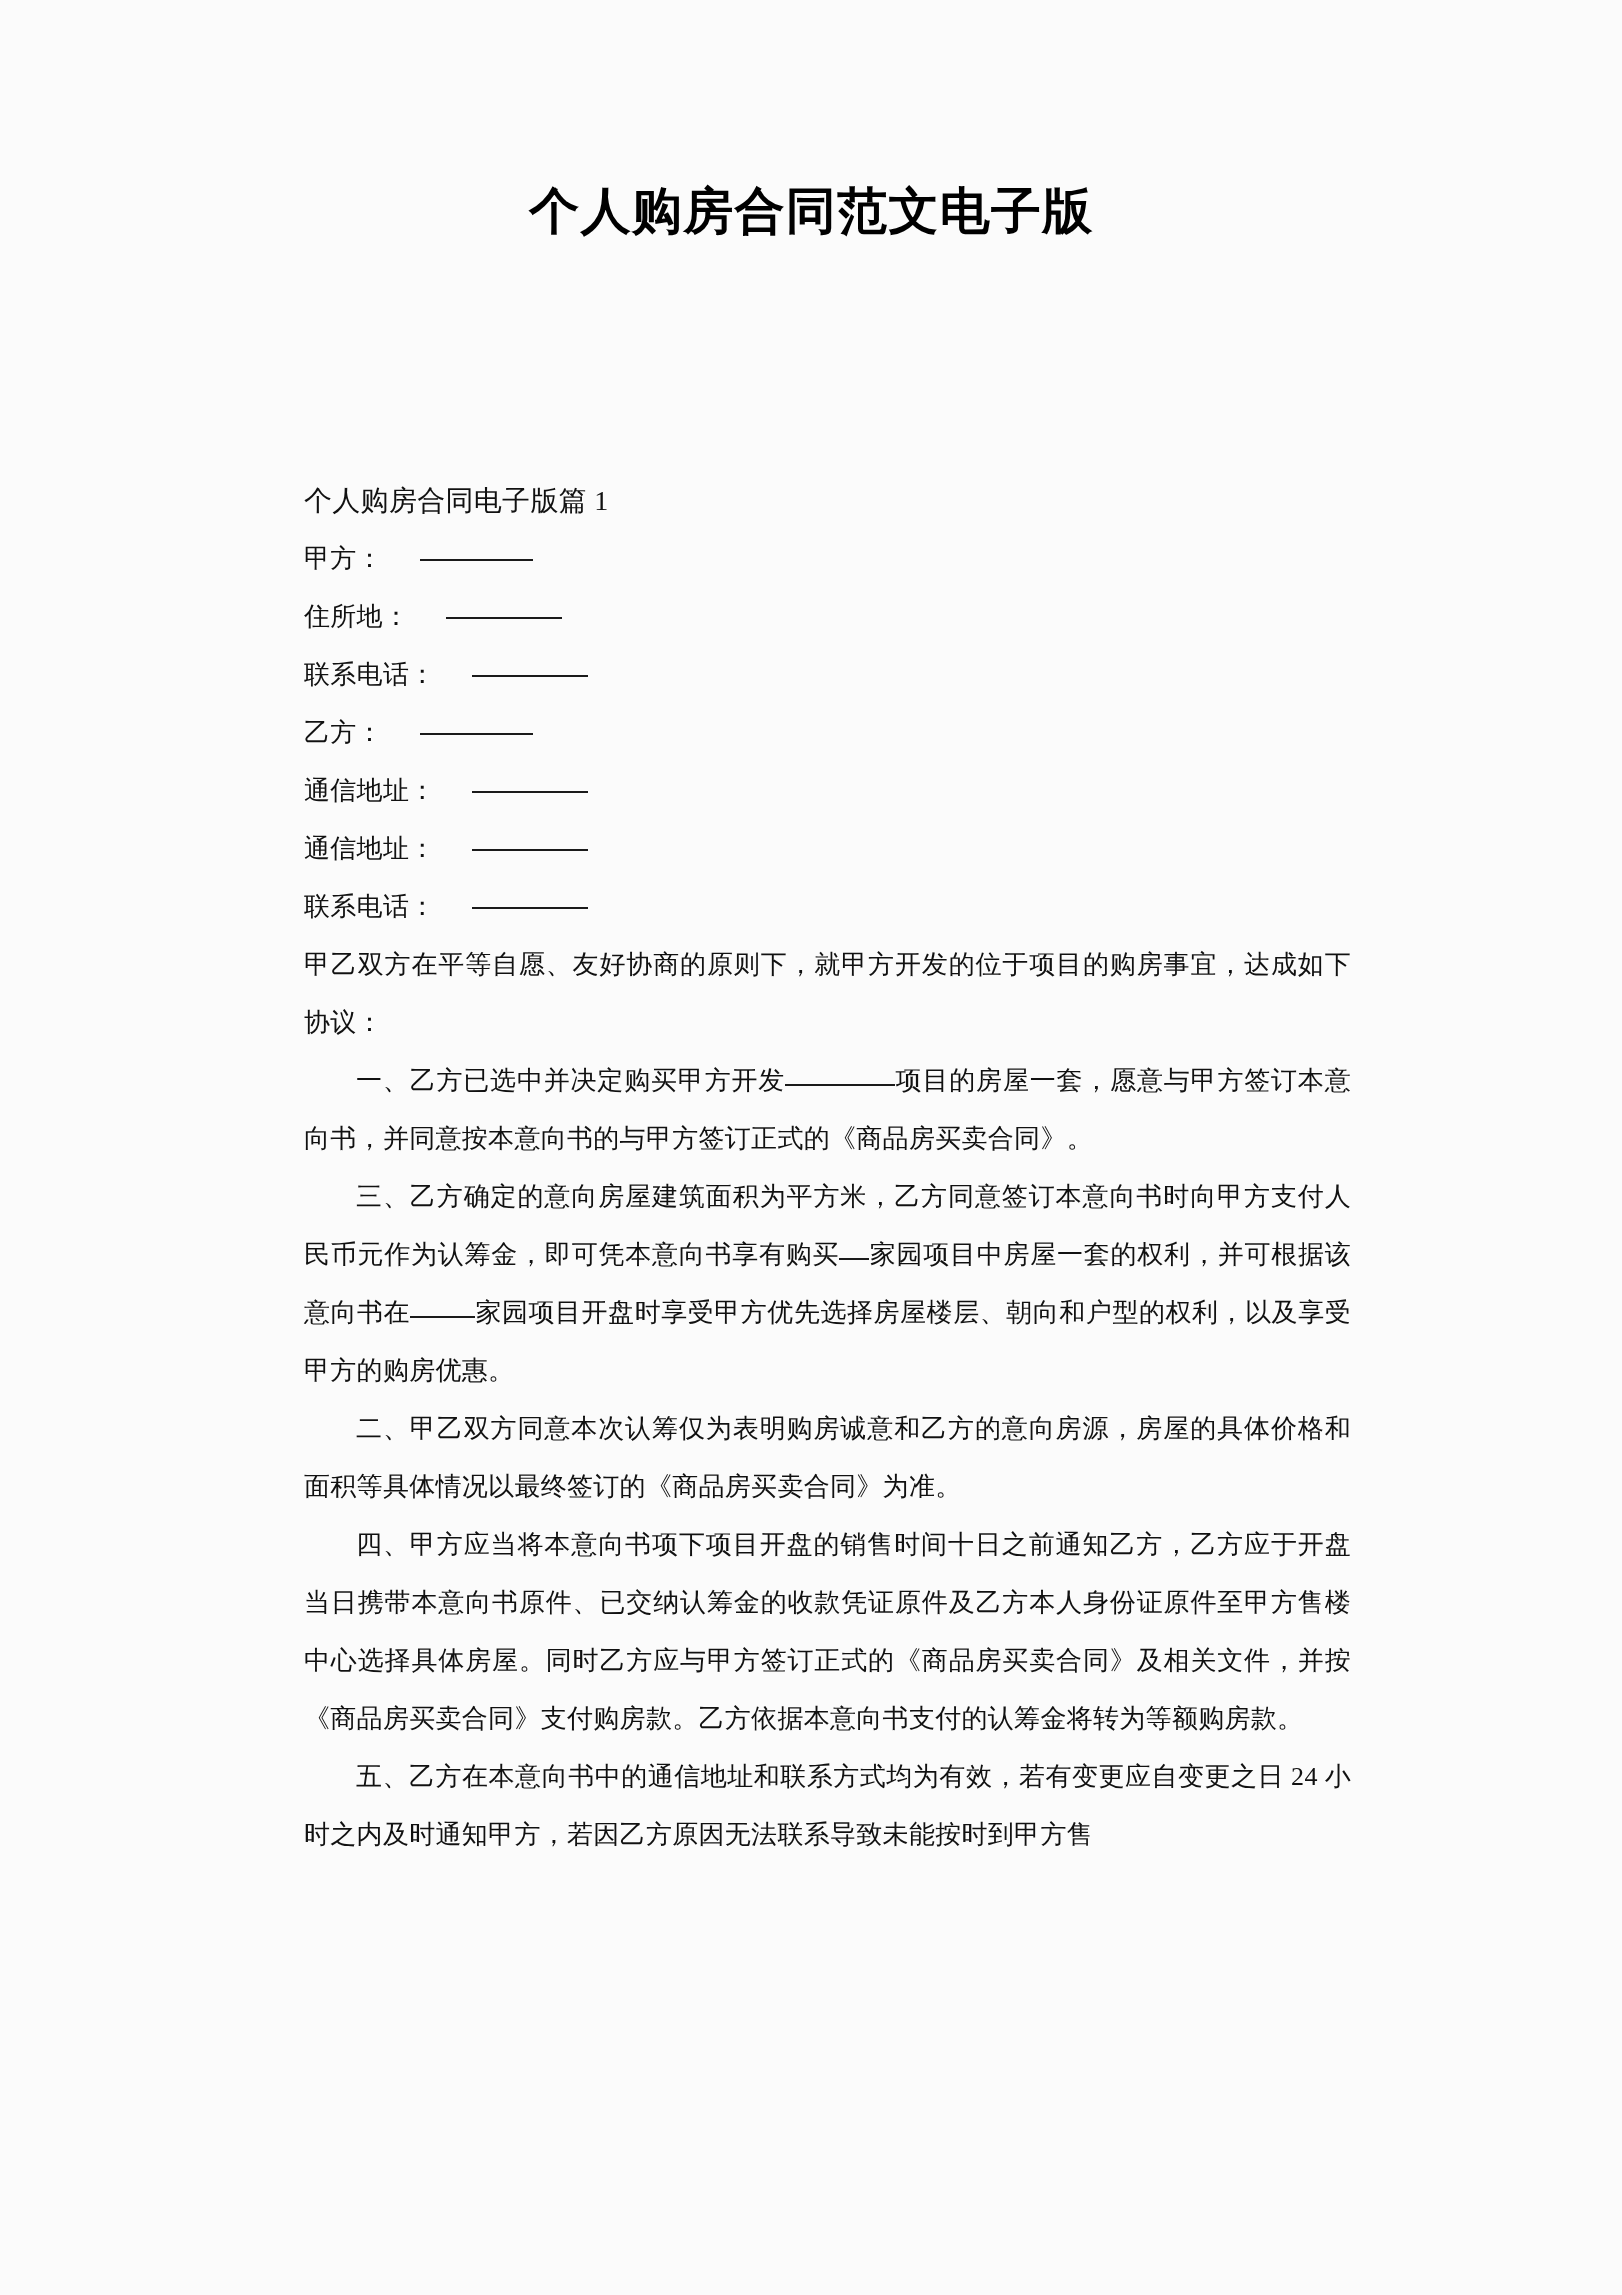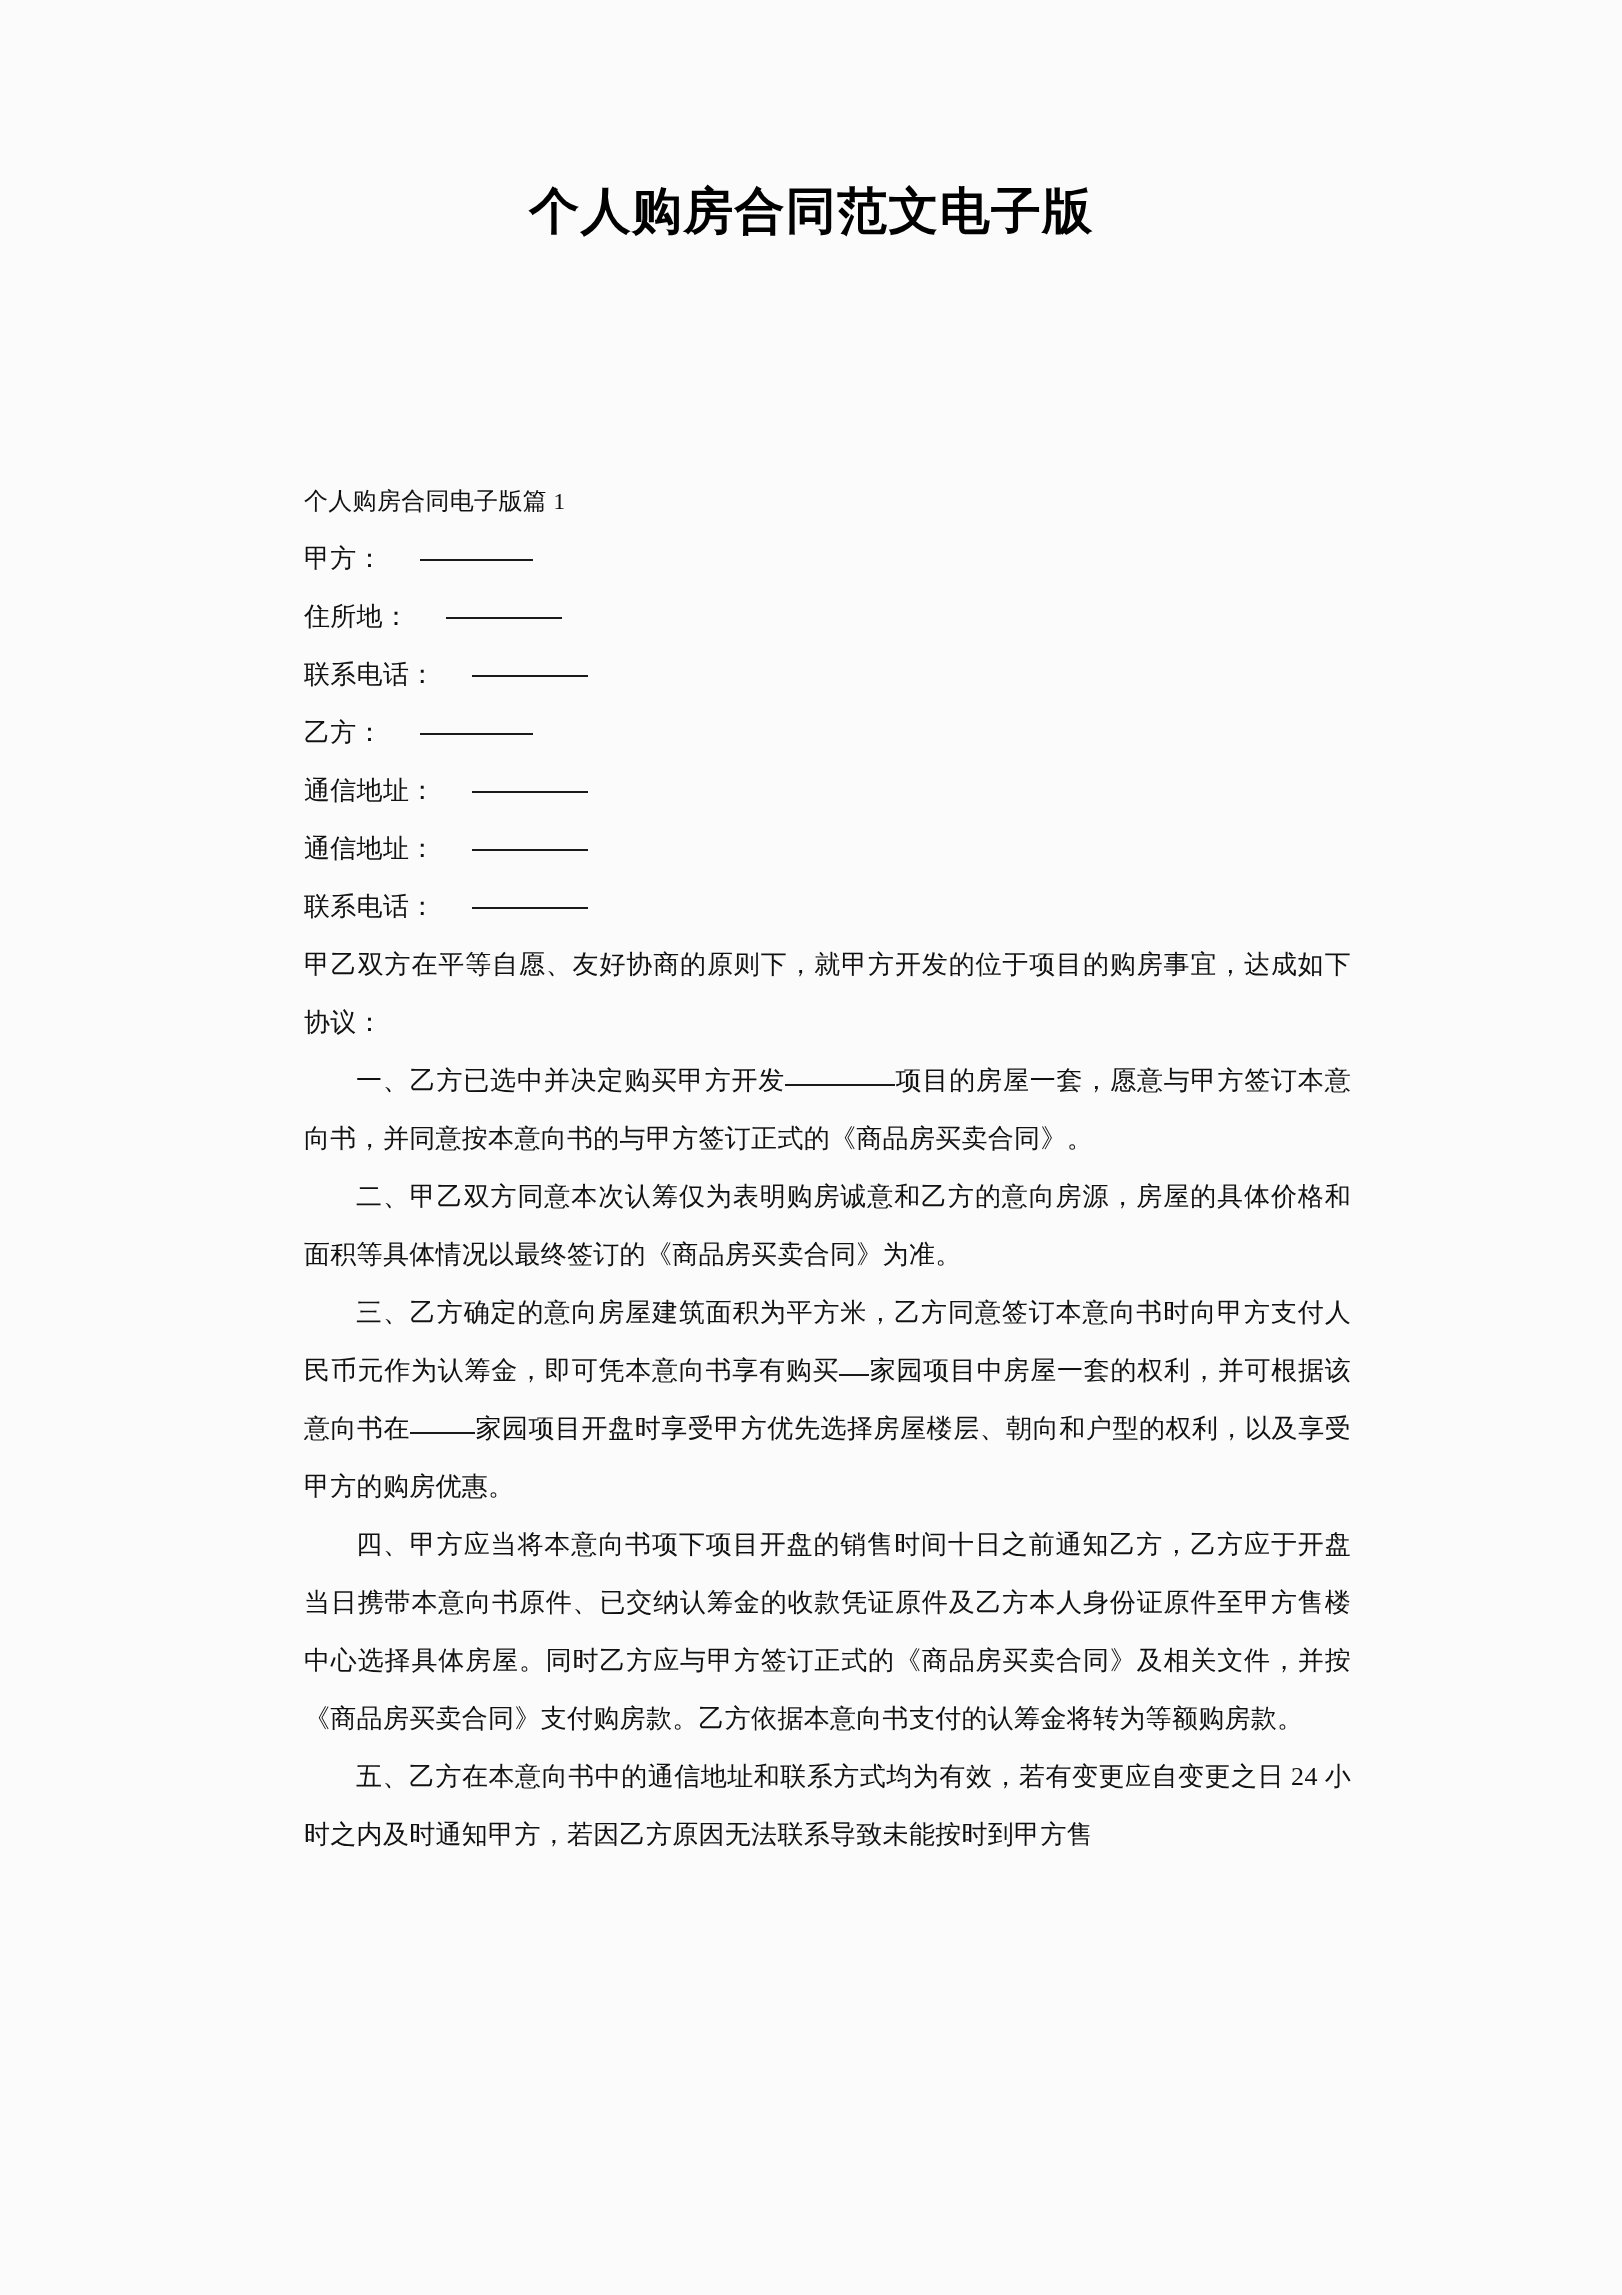--- a/index.html
+++ b/index.html
@@ -41,21 +41,21 @@
 
   
   .body-block {
     position: absolute;
     left: 304px;
     top: 472px;
     width: 1047px;
   }
 
   .subtitle {
-    font-size: 24px;
+    font-size: 28px;
     line-height: 58px;
     letter-spacing: 0.3px;
     color: #111;
     white-space: nowrap;
   }
 
   
   .field-row {
     display: flex;
     align-items: baseline;
@@ -149,25 +149,25 @@
       <span class="field-blank blank-w2"></span>
     </div>
 
     <p class="para">甲乙双方在平等自愿、友好协商的原则下，就甲方开发的位于项目的购房事宜，达成如下协议：</p>
 
     <p class="para indent">
       <span>一、</span><span>乙方已选中并决定购买甲方开发</span><span class="blank-inline bi-long"></span><span>项目的房屋一套，愿意与甲方签订本意向书，并同意按本意向书的与甲方签订正式的《商品房买卖合同》。</span>
     </p>
 
     <p class="para indent">
-      <span>二、</span><span>甲乙双方同意本次认筹仅为表明购房诚意和乙方的意向房源，房屋的具体价格和面积等具体情况以最终签订的《商品房买卖合同》为准。</span>
+      <span>三、</span><span>乙方确定的意向房屋建筑面积为平方米，乙方同意签订本意向书时向甲方支付人民币元作为认筹金，即可凭本意向书享有购买</span><span class="blank-inline bi-short"></span><span>家园项目中房屋一套的权利，并可根据该意向书在</span><span class="blank-inline bi-mid"></span><span>家园项目开盘时享受甲方优先选择房屋楼层、朝向和户型的权利，以及享受甲方的购房优惠。</span>
     </p>
 
     <p class="para indent">
-      <span>三、</span><span>乙方确定的意向房屋建筑面积为平方米，乙方同意签订本意向书时向甲方支付人民币元作为认筹金，即可凭本意向书享有购买</span><span class="blank-inline bi-short"></span><span>家园项目中房屋一套的权利，并可根据该意向书在</span><span class="blank-inline bi-mid"></span><span>家园项目开盘时享受甲方优先选择房屋楼层、朝向和户型的权利，以及享受甲方的购房优惠。</span>
+      <span>二、</span><span>甲乙双方同意本次认筹仅为表明购房诚意和乙方的意向房源，房屋的具体价格和面积等具体情况以最终签订的《商品房买卖合同》为准。</span>
     </p>
 
     <p class="para indent">
       <span>四、</span><span>甲方应当将本意向书项下项目开盘的销售时间十日之前通知乙方，乙方应于开盘当日携带本意向书原件、已交纳认筹金的收款凭证原件及乙方本人身份证原件至甲方售楼中心选择具体房屋。同时乙方应与甲方签订正式的《商品房买卖合同》及相关文件，并按《商品房买卖合同》支付购房款。乙方依据本意向书支付的认筹金将转为等额购房款。</span>
     </p>
 
     <p class="para indent">
       <span>五、</span><span>乙方在本意向书中的通信地址和联系方式均为有效，若有变更应自变更之日 24 小时之内及时通知甲方，若因乙方原因无法联系导致未能按时到甲方售</span>
     </p>
 

